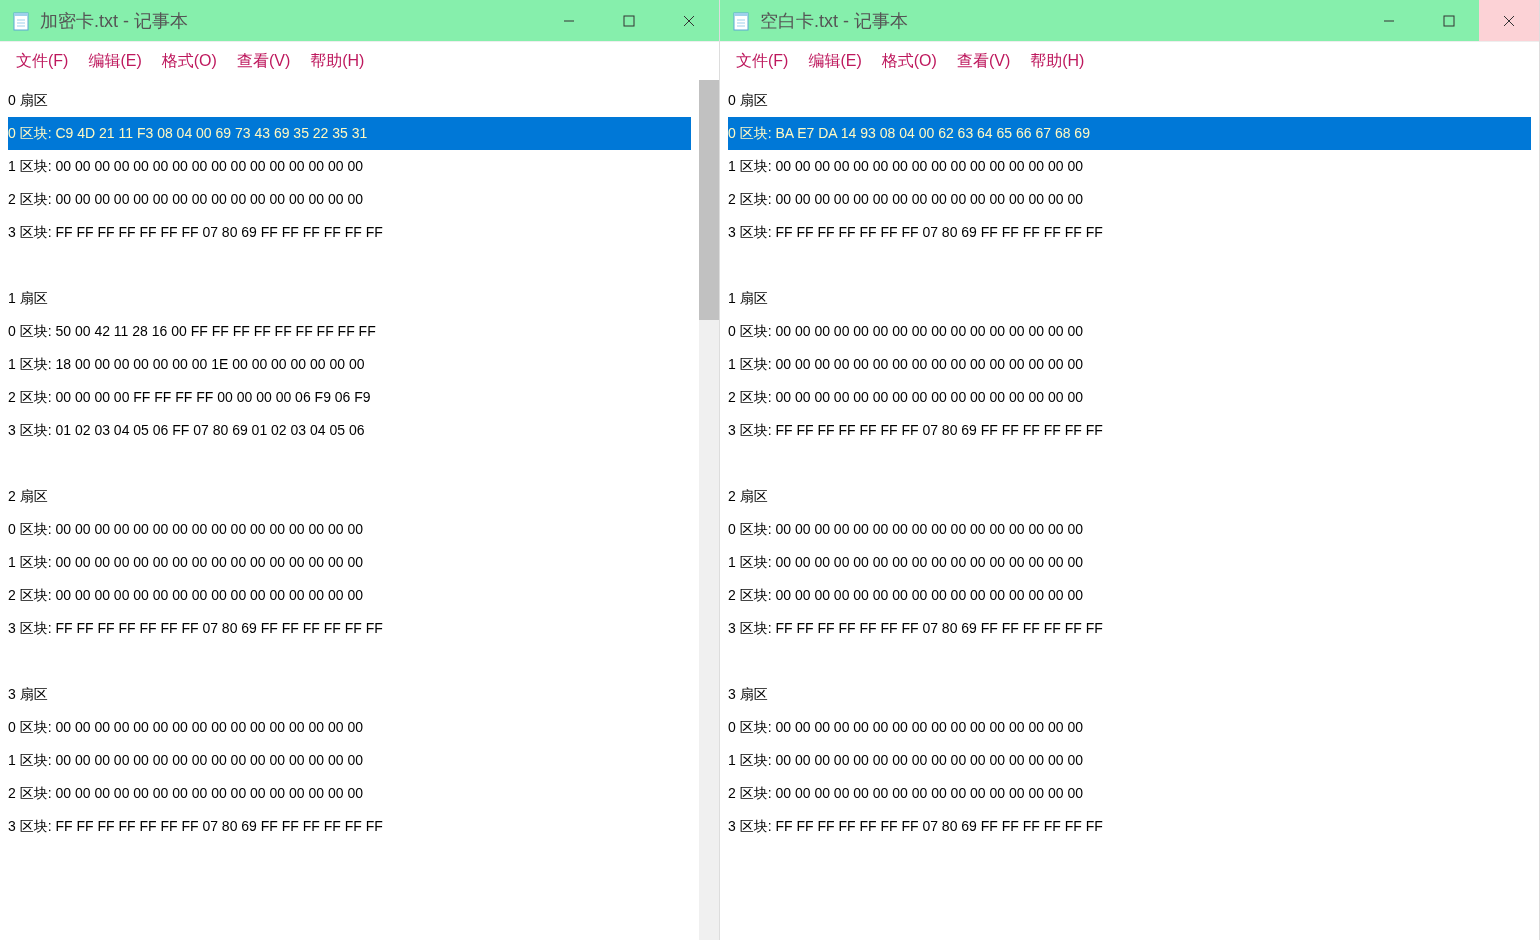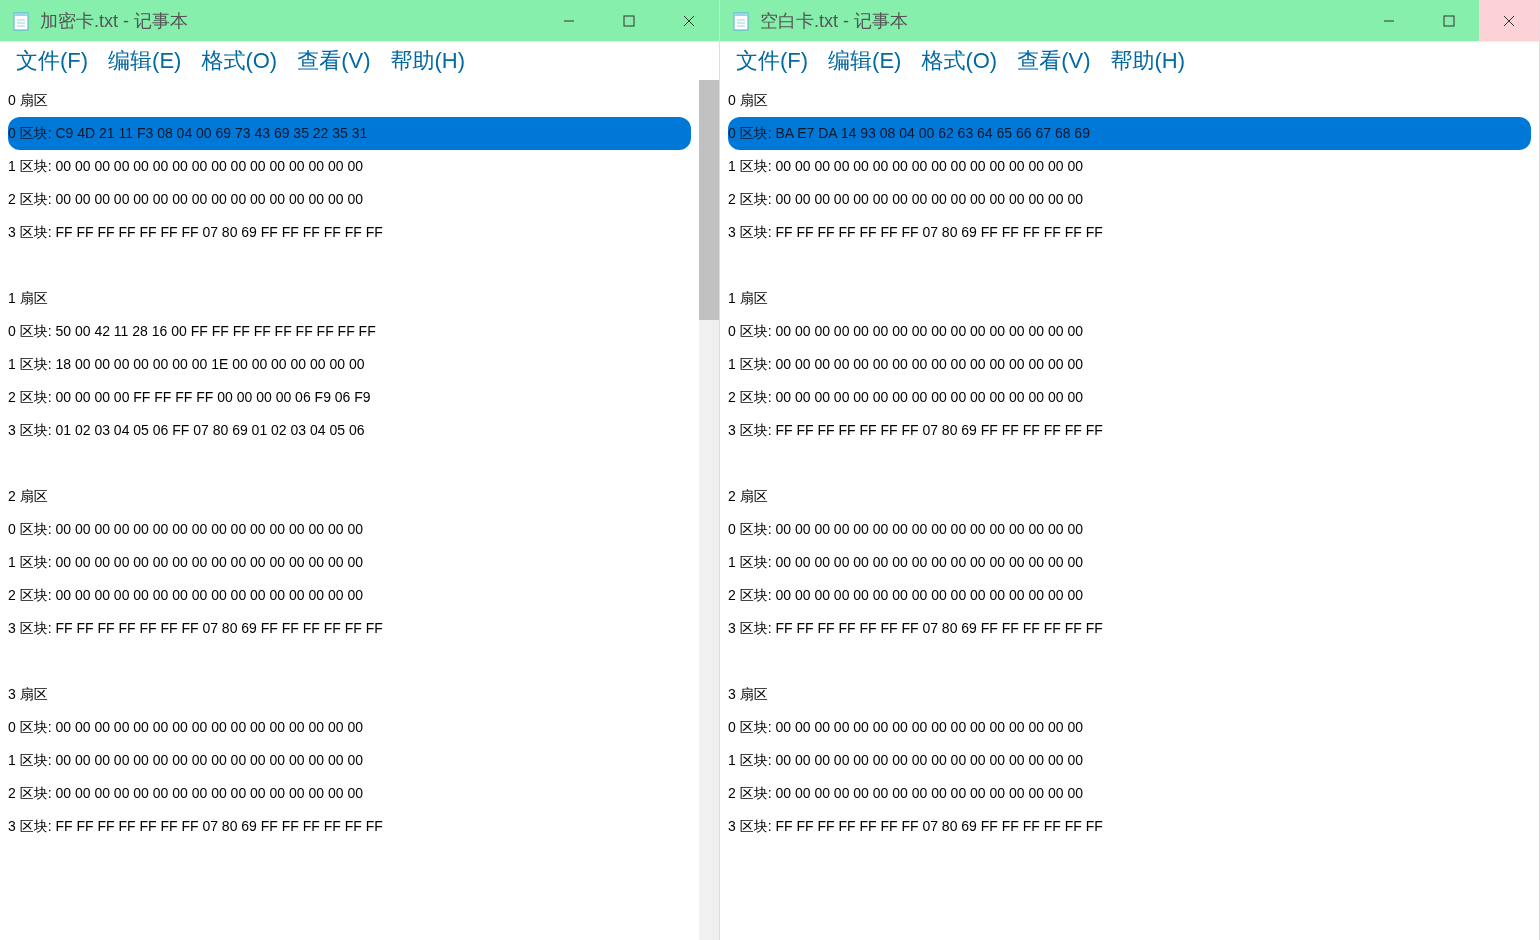--- a/index.html
+++ b/index.html
@@ -53,43 +53,42 @@
       color: #444;
       font-size: 16px;
     }
     .win-btn.close-pink { background: #fcd2d6; }
     .menubar {
       height: 38px;
       display: flex;
       align-items: center;
       padding: 0 8px;
       gap: 4px;
-      font-size: 22px;
-      color: #0369a1;
+      font-size: 16px;
+      color: #be185d;
     }
     .menu-item { padding: 4px 8px; }
     .content-wrap {
       flex: 1;
       display: flex;
       overflow: hidden;
     }
     .content {
       flex: 1;
       padding: 4px 8px;
       font-size: 14px;
       line-height: 33px;
       color: #000;
       white-space: pre;
       overflow: hidden;
     }
     .line { display: block; }
     .line.selected {
       background: #0078d7;
-      color: #0f172a;
-      border-radius: 12px;
+      color: #fef9c3;
     }
     .blank-line { height: 33px; }
     .scrollbar {
       width: 20px;
       background: #f0f0f0;
       position: relative;
     }
     .scroll-thumb {
       position: absolute;
       top: 0;

